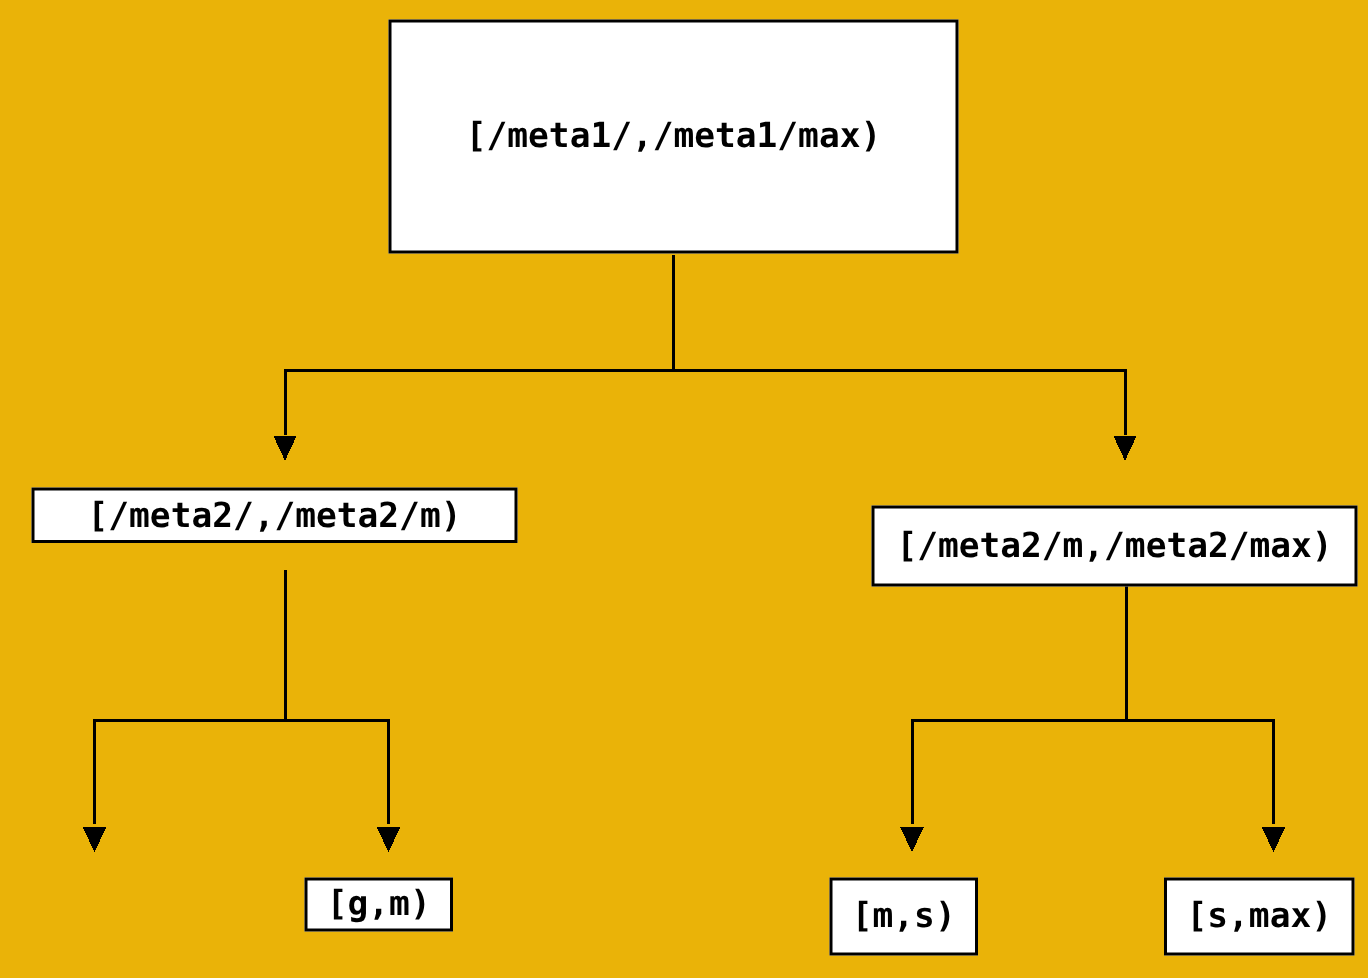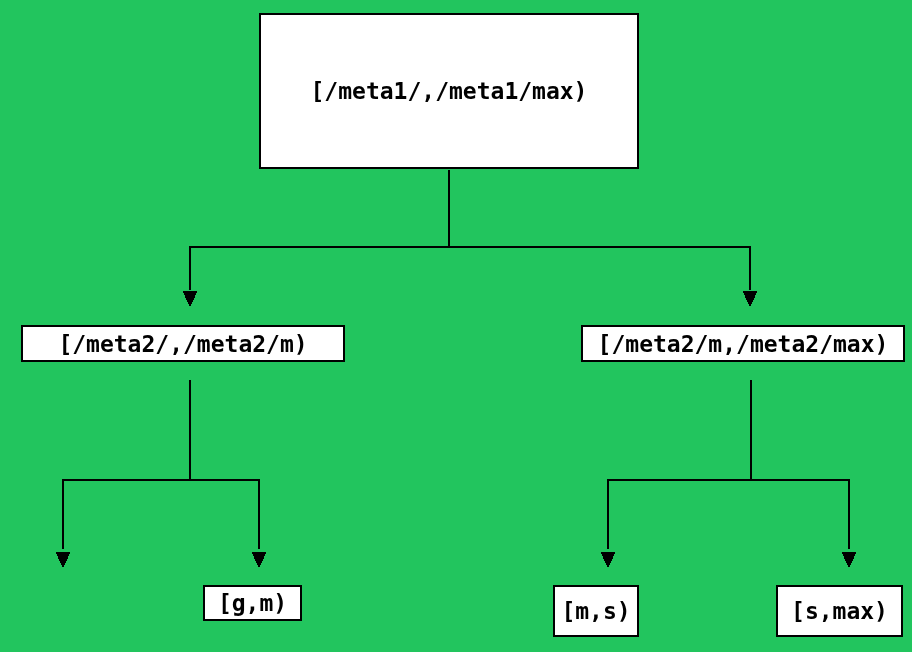--- a/index.html
+++ b/index.html
@@ -4,21 +4,21 @@
 <style>
   html, body {
     margin: 0;
     padding: 0;
     background: #ffffff;
   }
   .canvas {
     position: relative;
     width: 912px;
     height: 652px;
-    background: #22c55e;
+    background: #eab308;
     overflow: hidden;
     font-family: "DejaVu Sans Mono", "Liberation Mono", monospace;
   }
   .edges {
     position: absolute;
     left: 0;
     top: 0;
     width: 912px;
     height: 652px;
   }
@@ -38,24 +38,24 @@
     display: flex;
     align-items: center;
     justify-content: center;
     font-size: 23px;
     font-weight: bold;
     color: #000000;
     white-space: nowrap;
   }
   .node-root   { left: 259px; top: 13px;  width: 380px; height: 156px; }
   .node-l2-a   { left: 21px;  top: 325px; width: 324px; height: 37px; }
-  .node-l2-b   { left: 581px; top: 325px; width: 324px; height: 37px; }
+  .node-l2-b   { left: 581px; top: 337px; width: 324px; height: 54px; }
   .node-leaf-0 { left: 8px;   top: 585px; width: 99px;  height: 52px; }
   .node-leaf-1 { left: 203px; top: 585px; width: 99px;  height: 36px; }
-  .node-leaf-2 { left: 553px; top: 585px; width: 86px;  height: 52px; }
+  .node-leaf-2 { left: 553px; top: 585px; width: 99px;  height: 52px; }
   .node-leaf-3 { left: 776px; top: 585px; width: 127px; height: 52px; }
 </style>
 </head>
 <body>
 
 <div class="canvas">
 
   <svg class="edges" width="912" height="652" viewBox="0 0 912 652" shape-rendering="crispEdges" xmlns="http://www.w3.org/2000/svg">
 
     <g>

